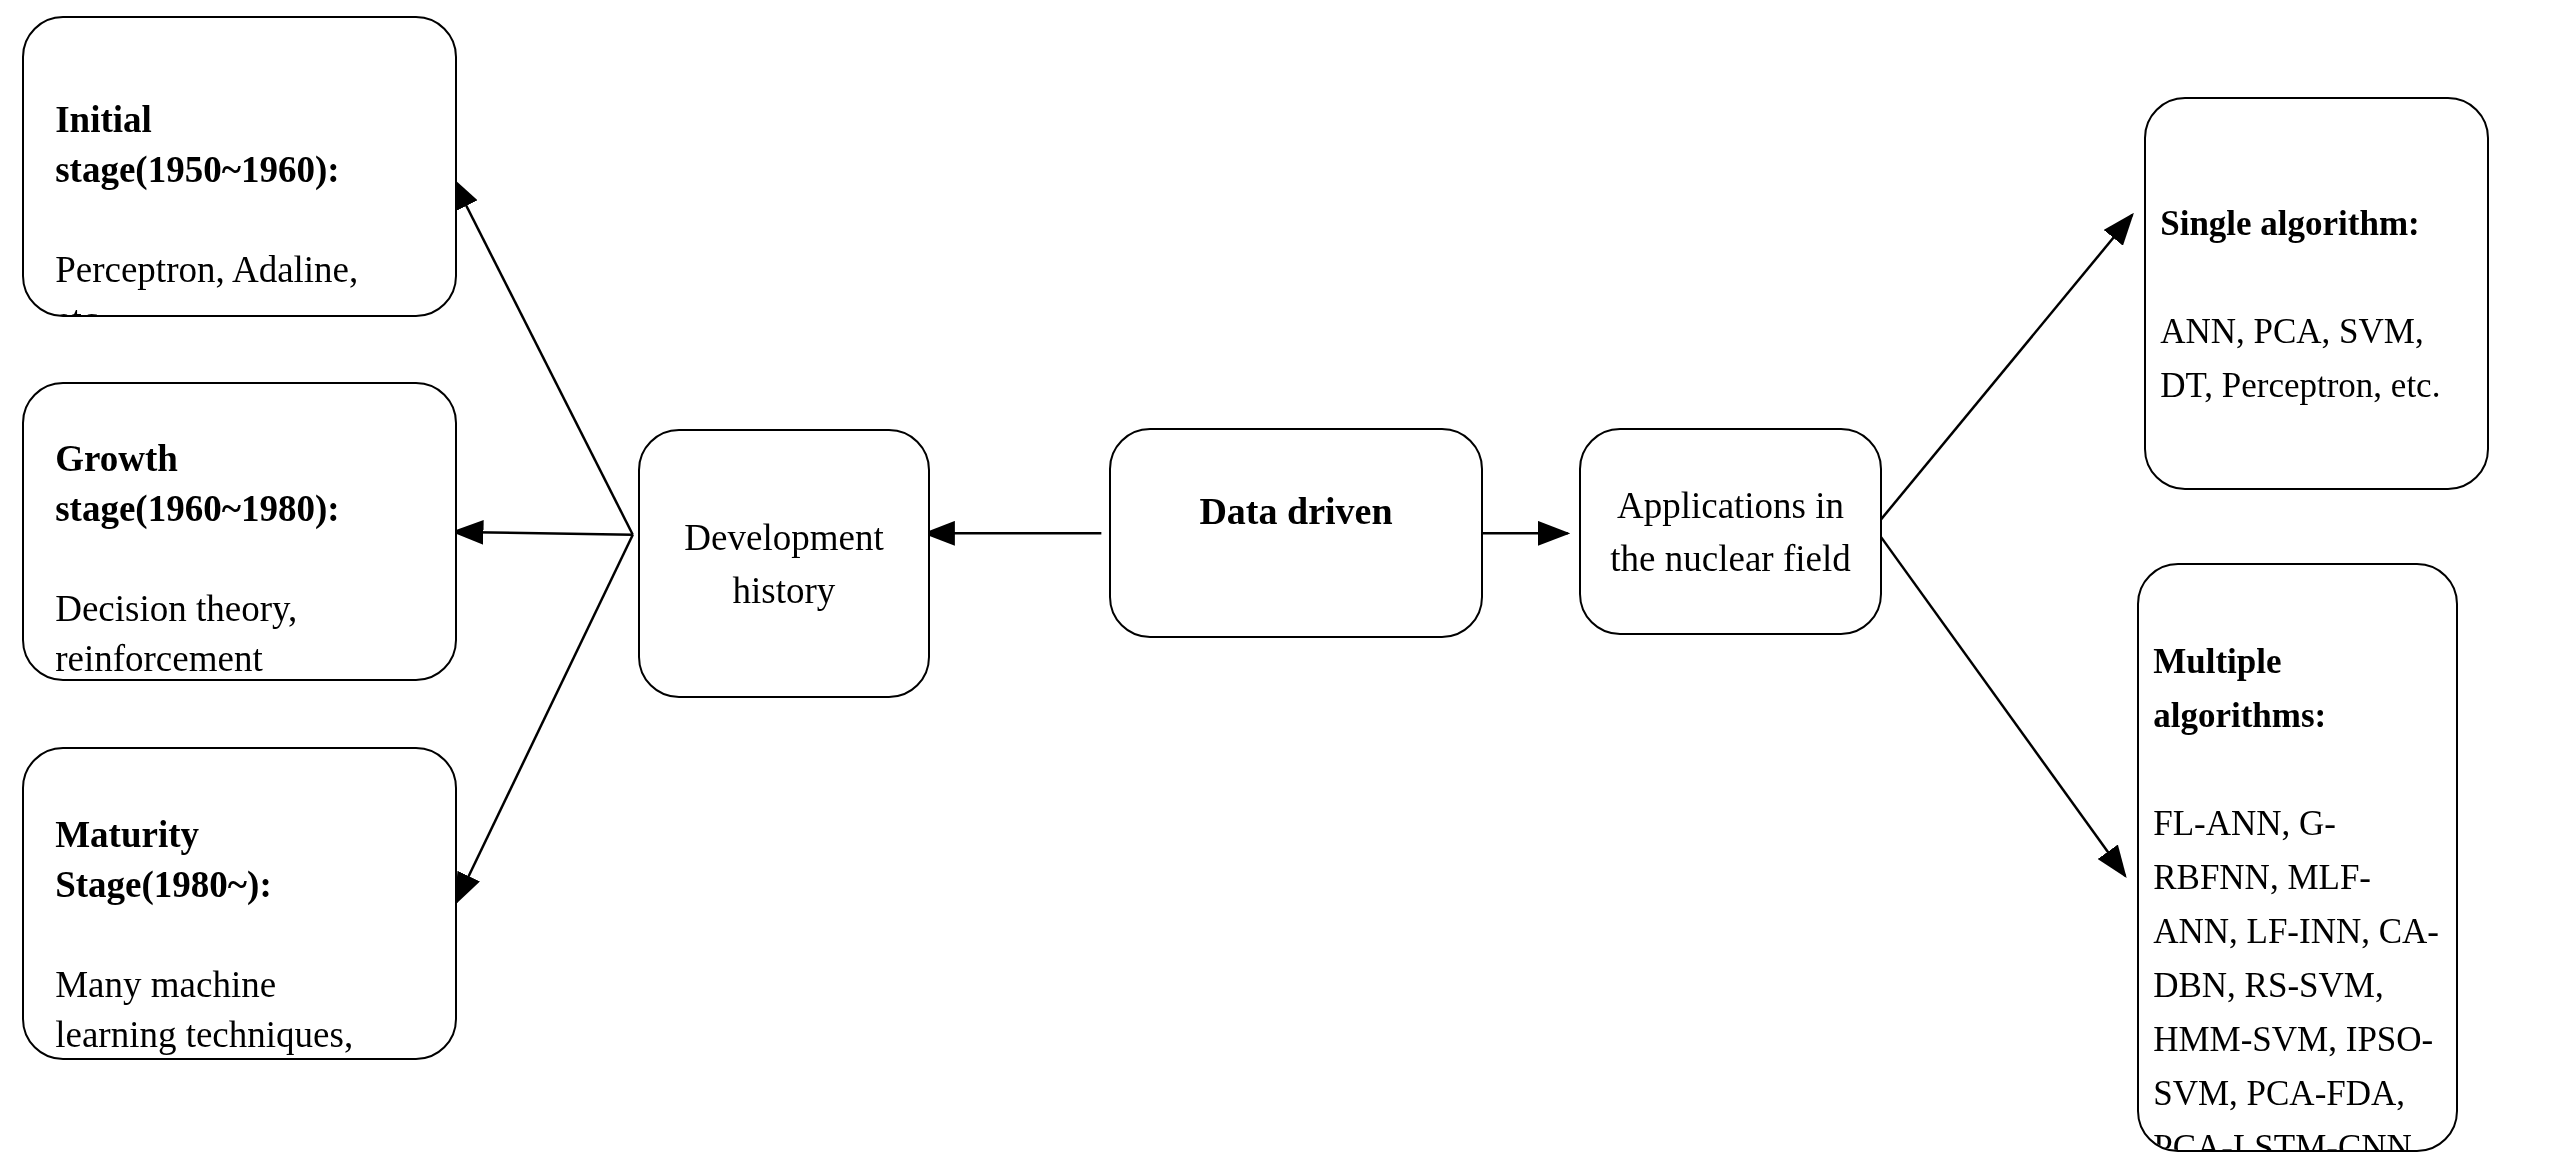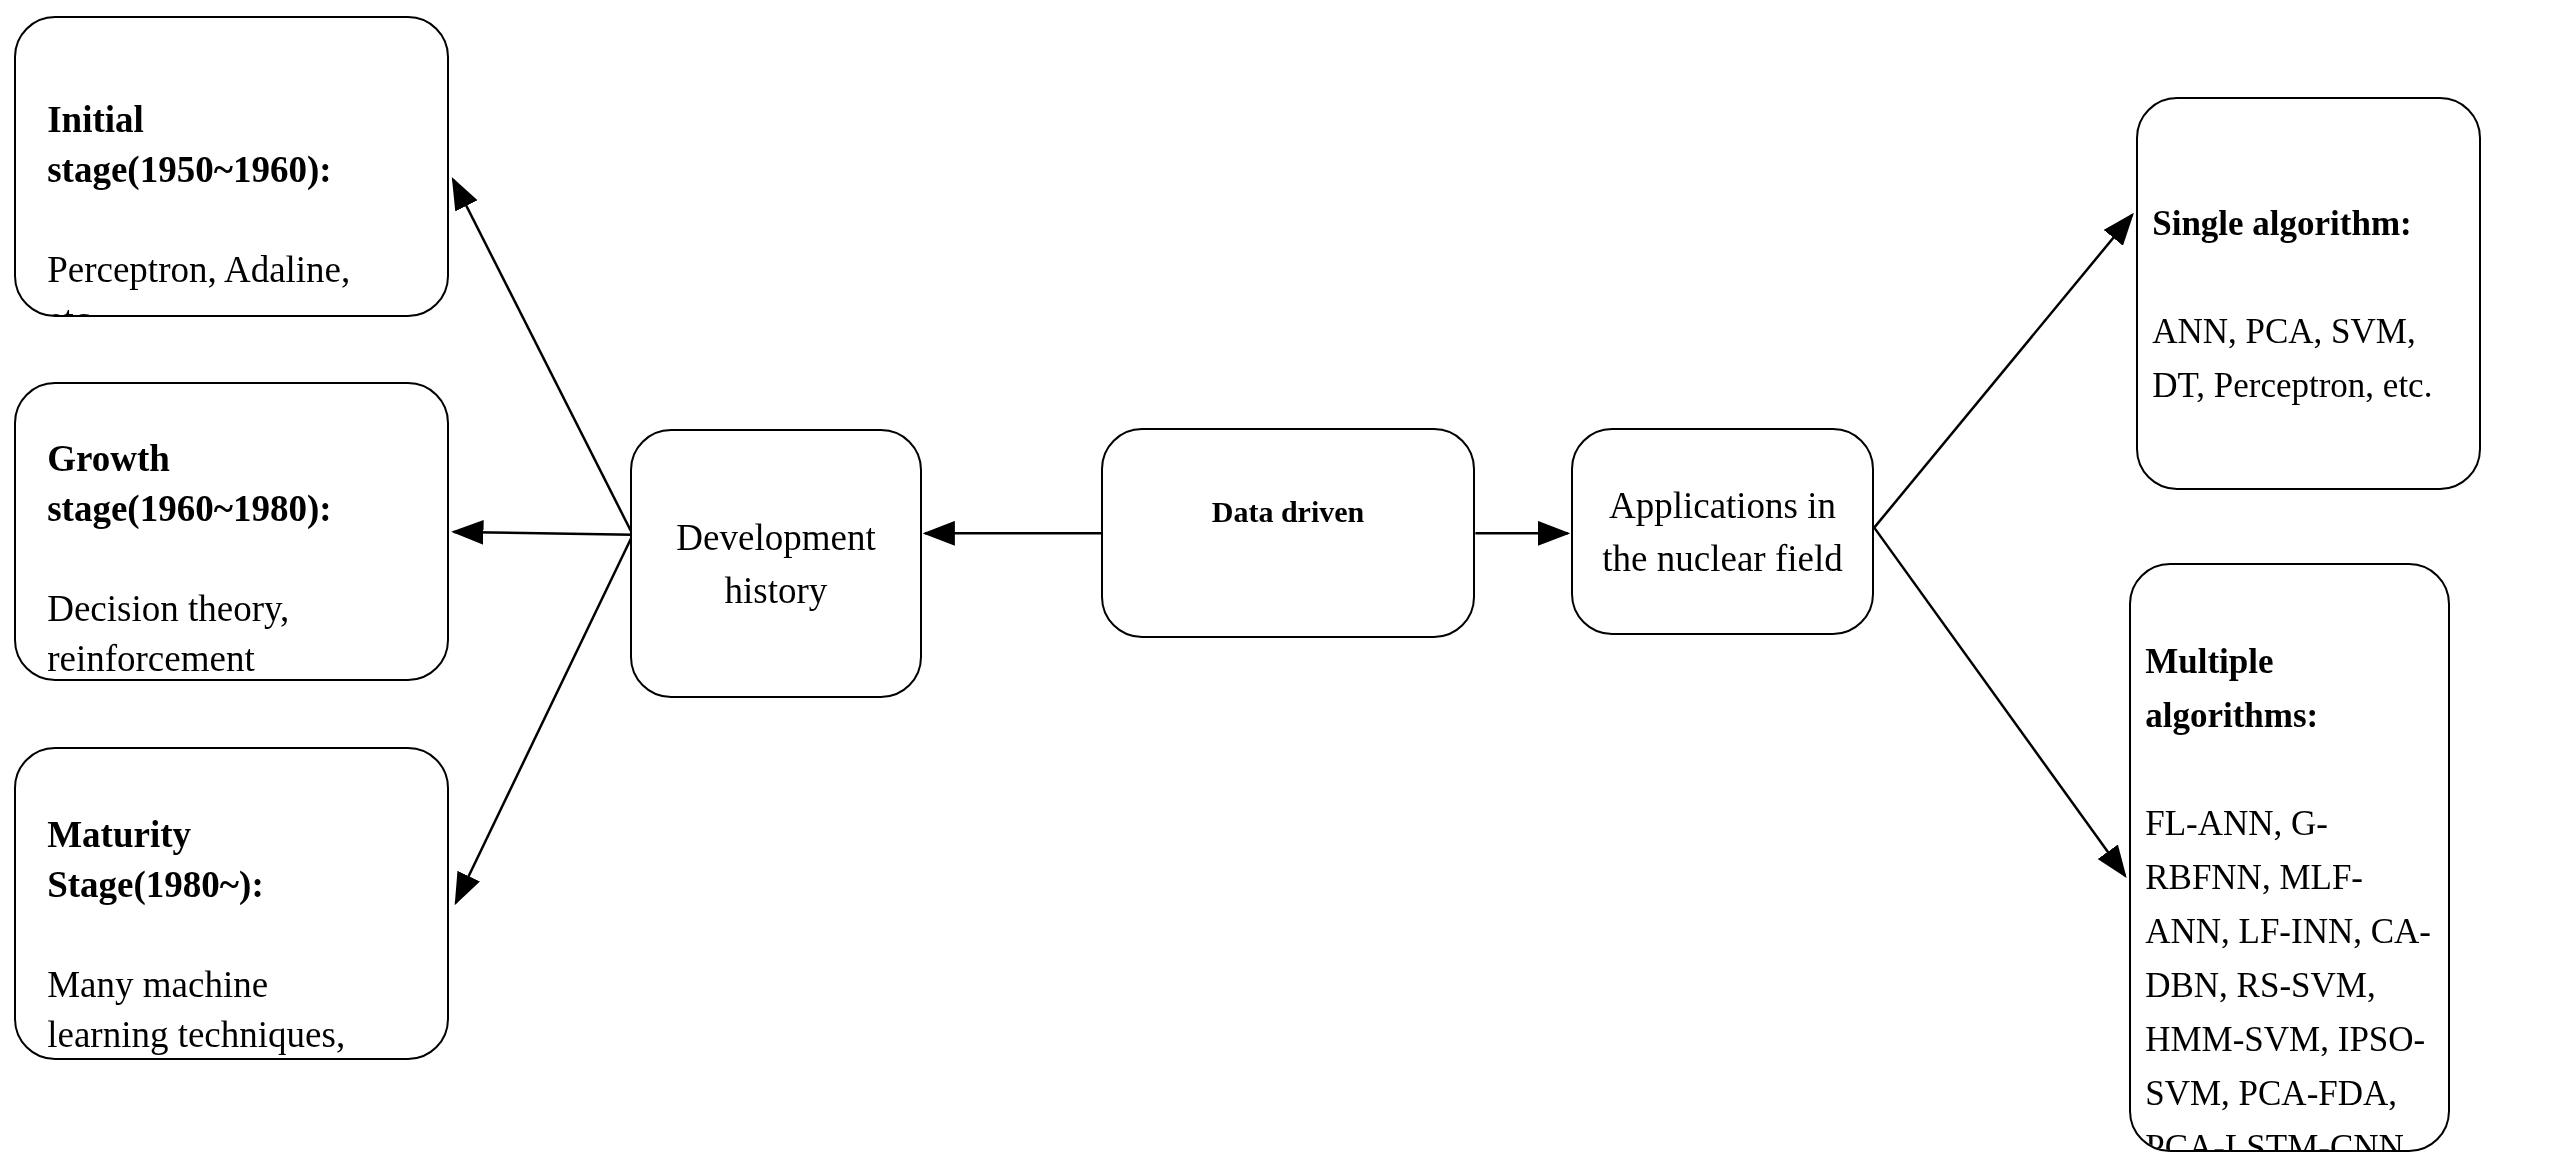--- a/index.html
+++ b/index.html
@@ -7,37 +7,37 @@
   }
   html,body{margin:0;padding:0;overflow:hidden;background:var(--bg);}
   #canvas{
     position:relative; width:2576px; height:1174px; background:var(--bg);
     font-family:"Liberation Serif","DejaVu Serif",serif; color:var(--text);
   }
   #wires{position:absolute;left:0;top:0;width:2576px;height:1174px;}
   .node{
     position:absolute; box-sizing:border-box;
     background:var(--fill); border:2.8px solid var(--border); border-radius:41px;
-    white-space:pre-line; overflow:hidden;
+    white-space:pre-line; overflow:hidden;margin-left:8px;
   }
   .node .head{display:block;font-weight:bold;}
   .node .body{display:block;font-weight:normal;}
   .stage{
     left:14.2px; width:435px; font-size:37px; line-height:50px;
     padding:0 31px;
   }
   #n-initial{top:15.6px;height:301px;padding-top:27px;}
   #n-growth{top:382px;height:299px;padding-top:0;}
   #n-maturity{top:747px;height:313px;padding-top:11px;}
   .hub{
     display:flex;align-items:center;justify-content:center;text-align:center;
     font-size:37px;line-height:53px;
   }
   #n-dev{left:630px;top:429px;width:292px;height:269px;}
-  #n-data{left:1101px;top:428px;width:374px;height:210px;padding-bottom:43px;font-size:30px;font-weight:bold;}
+  #n-data{left:1101px;top:428px;width:374px;height:210px;padding-bottom:43px;font-size:38px;font-weight:bold;}
   #n-apps{left:1571px;top:428px;width:303px;height:207px;}
   .algo{font-size:35px;line-height:54px;}
   #n-single{left:2136px;top:97px;width:345px;height:393px;padding:44px 11.4px 0 14.2px;}
   #n-multiple{left:2129px;top:563px;width:321px;height:589px;padding:15.6px 11.4px 0 14.2px;}
   line{stroke:var(--line);stroke-width:3.5px;}
 </style>
 </head>
 <body>
 
 <div id="canvas">

